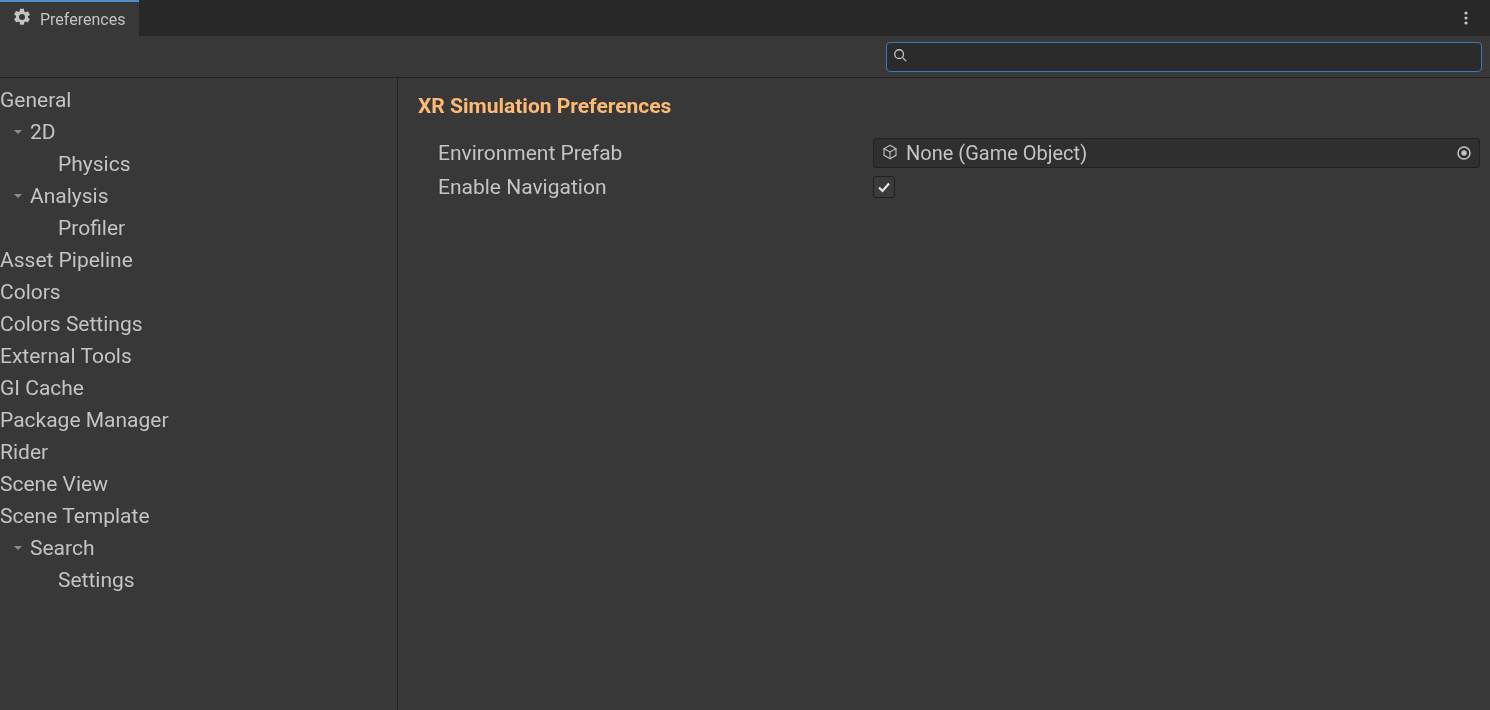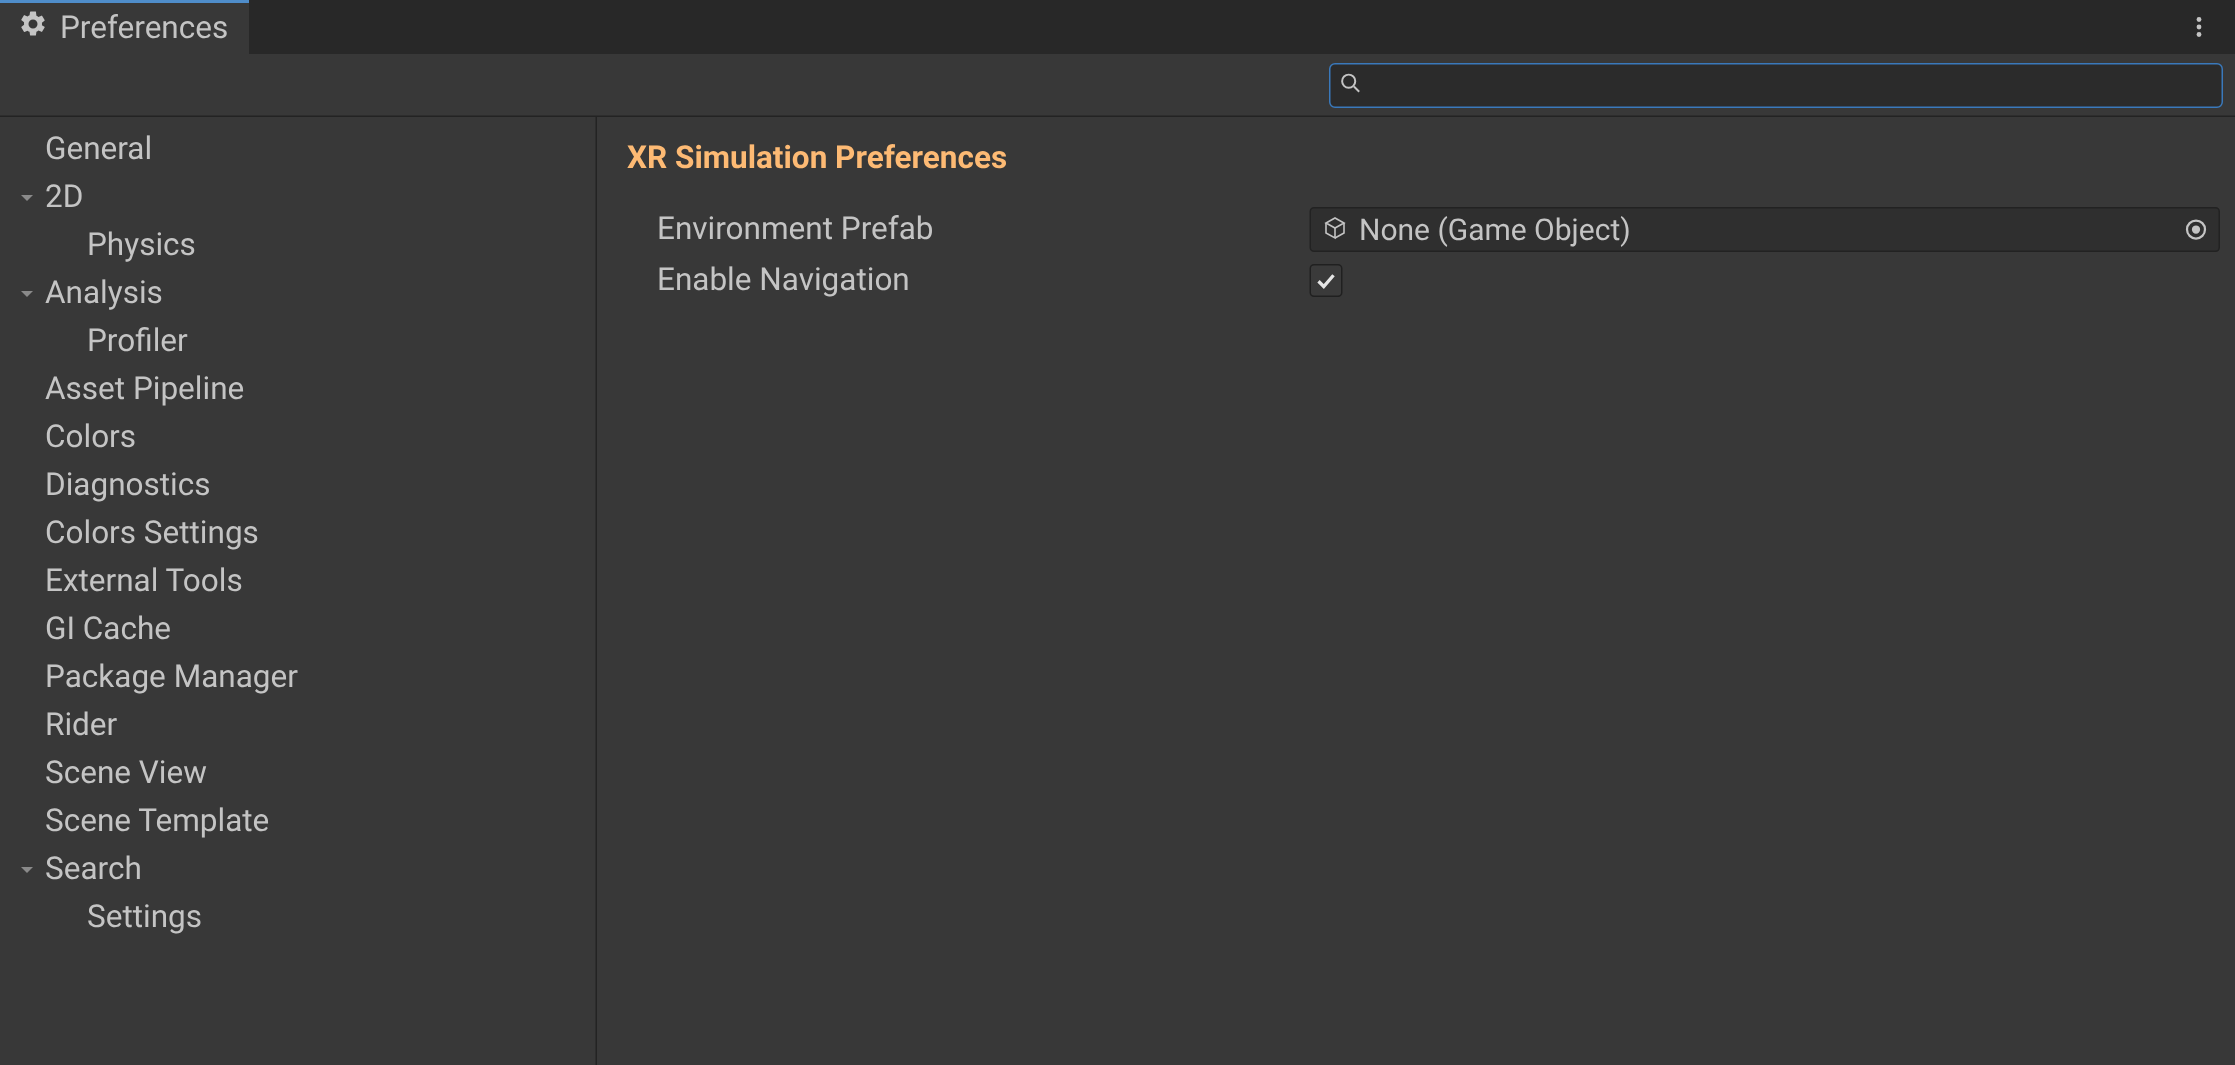--- a/index.html
+++ b/index.html
@@ -24,21 +24,21 @@
     align-items: stretch;
     position: relative;
   }
   .tab {
     background: #383838;
     border-top: 2px solid #4f8dca;
     display: flex;
     align-items: center;
     padding: 0 14px 0 12px;
     gap: 8px;
-    font-size: 21px;
+    font-size: 16px;
     color: #c4c4c4;
     height: 36px;
   }
   .tab svg { flex-shrink: 0; }
   .titlebar-right {
     position: absolute;
     right: 6px;
     top: 0;
     height: 36px;
     display: flex;
@@ -97,21 +97,21 @@
   .tree-item {
     height: 32px;
     display: flex;
     align-items: center;
     font-size: 21px;
     color: #c4c4c4;
     cursor: pointer;
     user-select: none;
     padding-right: 8px;
   }
-  .tree-item.indent-0 { padding-left: 30px; }
+  .tree-item.indent-0 { }
   .tree-item.indent-1 { padding-left: 58px; }
   .tree-item.has-arrow.indent-0 { padding-left: 6px; }
   .tree-item .arrow {
     width: 24px;
     display: inline-flex;
     align-items: center;
     justify-content: center;
     flex-shrink: 0;
   }
   .tree-item.selected {
@@ -240,23 +240,20 @@
       <div class="tree-item indent-1">
         <span>Profiler</span>
       </div>
       <div class="tree-item indent-0">
         <span>Asset Pipeline</span>
       </div>
       <div class="tree-item indent-0">
         <span>Colors</span>
       </div>
       <div class="tree-item indent-0">
-        <span>Diagnostics</span>
-      </div>
-      <div class="tree-item indent-0">
         <span>Colors Settings</span>
       </div>
       <div class="tree-item indent-0">
         <span>External Tools</span>
       </div>
       <div class="tree-item indent-0">
         <span>GI Cache</span>
       </div>
       <div class="tree-item indent-0">
         <span>Package Manager</span>

